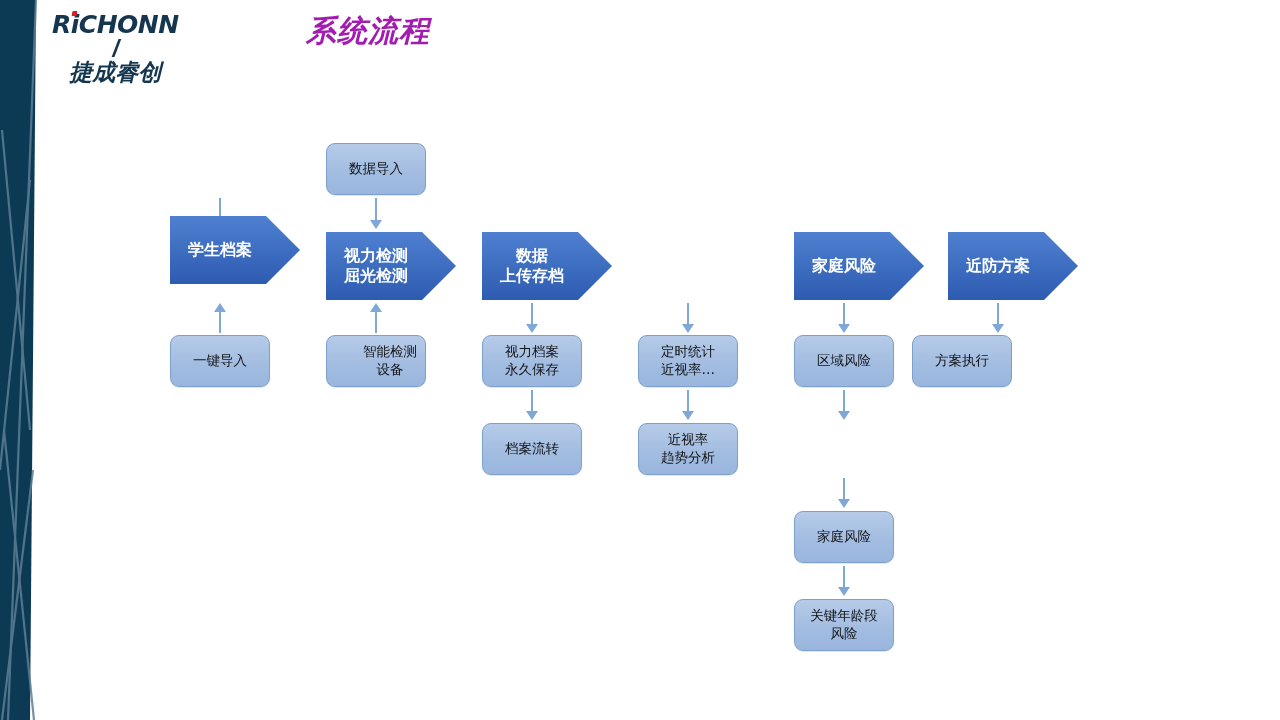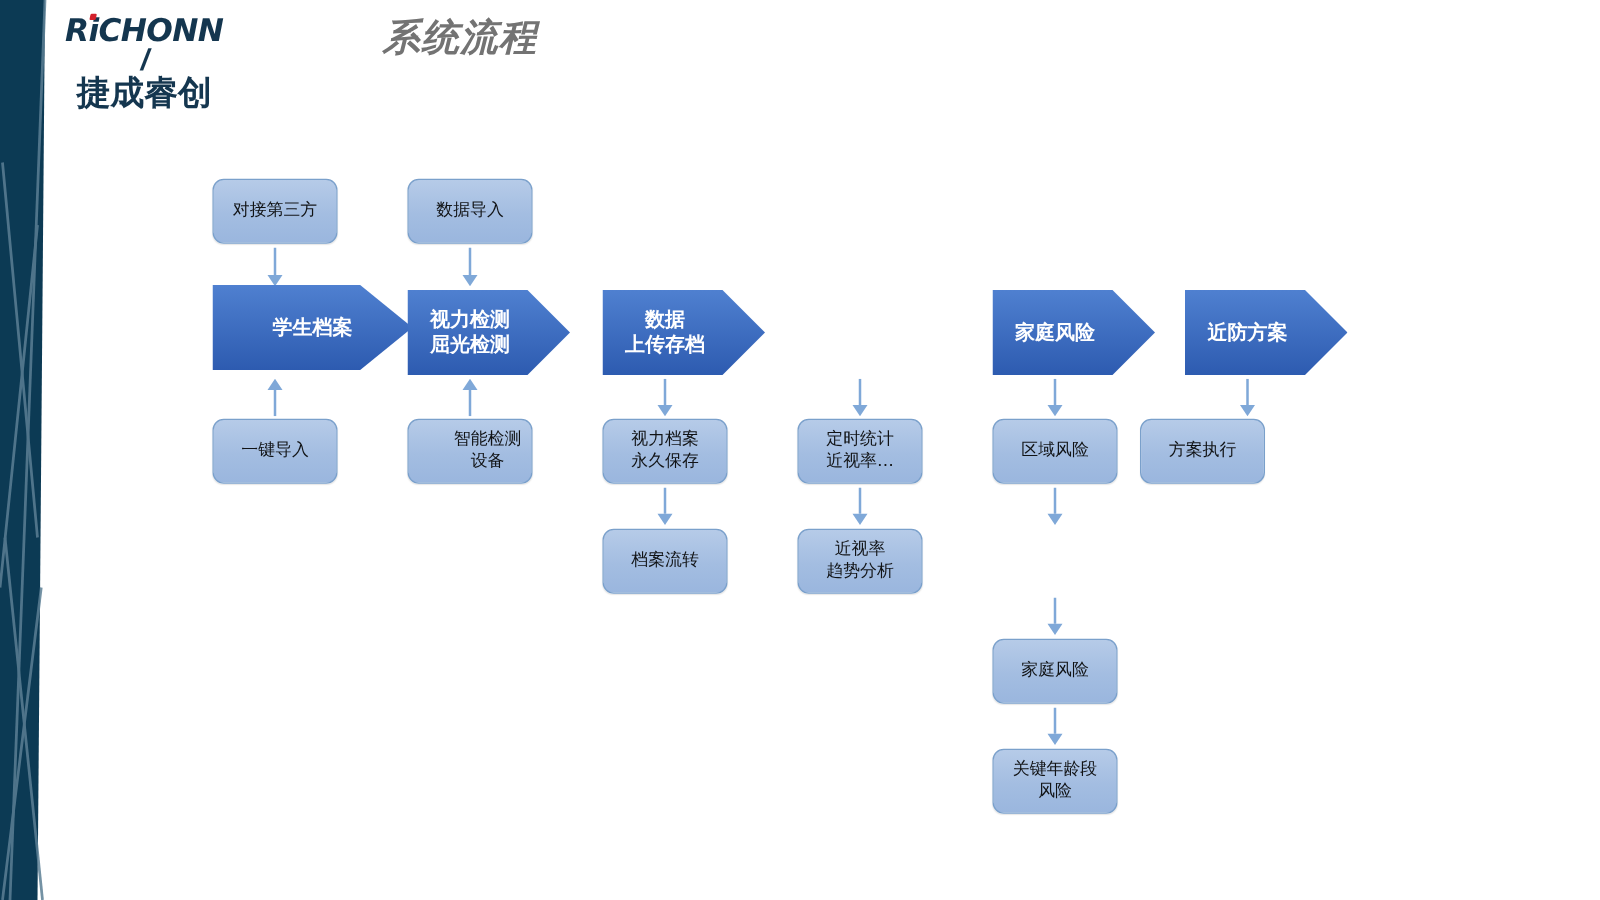--- a/index.html
+++ b/index.html
@@ -60,34 +60,35 @@
   .logo-slash {
     color: #14364f;
     font-size: 24px;
     font-weight: 700;
     font-style: italic;
     margin: 0 1px 0 2px;
     line-height: 1;
   }
   .logo-cn {
     font-family: "DejaVu Sans", sans-serif;
-    font-size: 27px;
-    font-weight: 700;
+    font-size: 23px;
+    font-weight: 700;
+    font-style: italic;
     color: #14364f;
     letter-spacing: 0px;
     line-height: 1;
   }
   #page-title {
     position: absolute;
     left: 306px; top: 11px;
     font-family: "DejaVu Sans", sans-serif;
     font-size: 30px;
     font-weight: 700;
     font-style: italic;
-    color: #737373;
+    color: #a21caf;
     letter-spacing: 1px;
     line-height: 1.3;
     white-space: nowrap;
   }
 
   
   #diagram {
     position: absolute;
     left: 0; top: 0;
     width: 1280px; height: 720px;
@@ -164,28 +165,27 @@
   <div id="logo-wrap">
     <span class="logo-latin">RiCHONN</span>
     <span class="logo-dot"></span>
     <span class="logo-slash">/</span>
     <span class="logo-cn">捷成睿创</span>
   </div>
   <div id="page-title">系统流程</div>
 </div>
 
 <div id="diagram">
-    <div class="node" style="left: 170px; top: 143px; width: 100px; height: 52px;"><span>对接第三方</span></div>
     <div class="arrow" style="left: 213px; top: 198px;">
       <svg width="14" height="31" viewBox="0 0 14 31" xmlns="http://www.w3.org/2000/svg">
         <rect x="6" y="0" width="2" height="22" fill="#7fa8d8"></rect>
         <polygon points="7,31 13,22 1,22" fill="#7fa8d8"></polygon>
       </svg>
     </div>
-    <div class="chevron" style="left: 170px; top: 228px; width: 130px; height: 68px; padding-left: 30px;"><svg class="chev-bg" width="130" height="68" viewBox="0 0 130 68" preserveAspectRatio="none" xmlns="http://www.w3.org/2000/svg">
+    <div class="chevron" style="left: 170px; top: 216px; width: 130px; height: 68px;"><svg class="chev-bg" width="130" height="68" viewBox="0 0 130 68" preserveAspectRatio="none" xmlns="http://www.w3.org/2000/svg">
          <defs>
           <linearGradient id="cg0" x1="0" y1="0" x2="0" y2="1">
            <stop offset="0%" stop-color="#4f80d0"></stop>
            <stop offset="100%" stop-color="#2d5bb0"></stop>
          </linearGradient>
         </defs>
          <polygon points="0,0 96,0 130,34 96,68 0,68" fill="url(#cg0)"></polygon>
        </svg><div class="chev-label">学生档案</div></div>
     <div class="arrow" style="left: 213px; top: 303px;">
       <svg width="14" height="30" viewBox="0 0 14 30" xmlns="http://www.w3.org/2000/svg">

